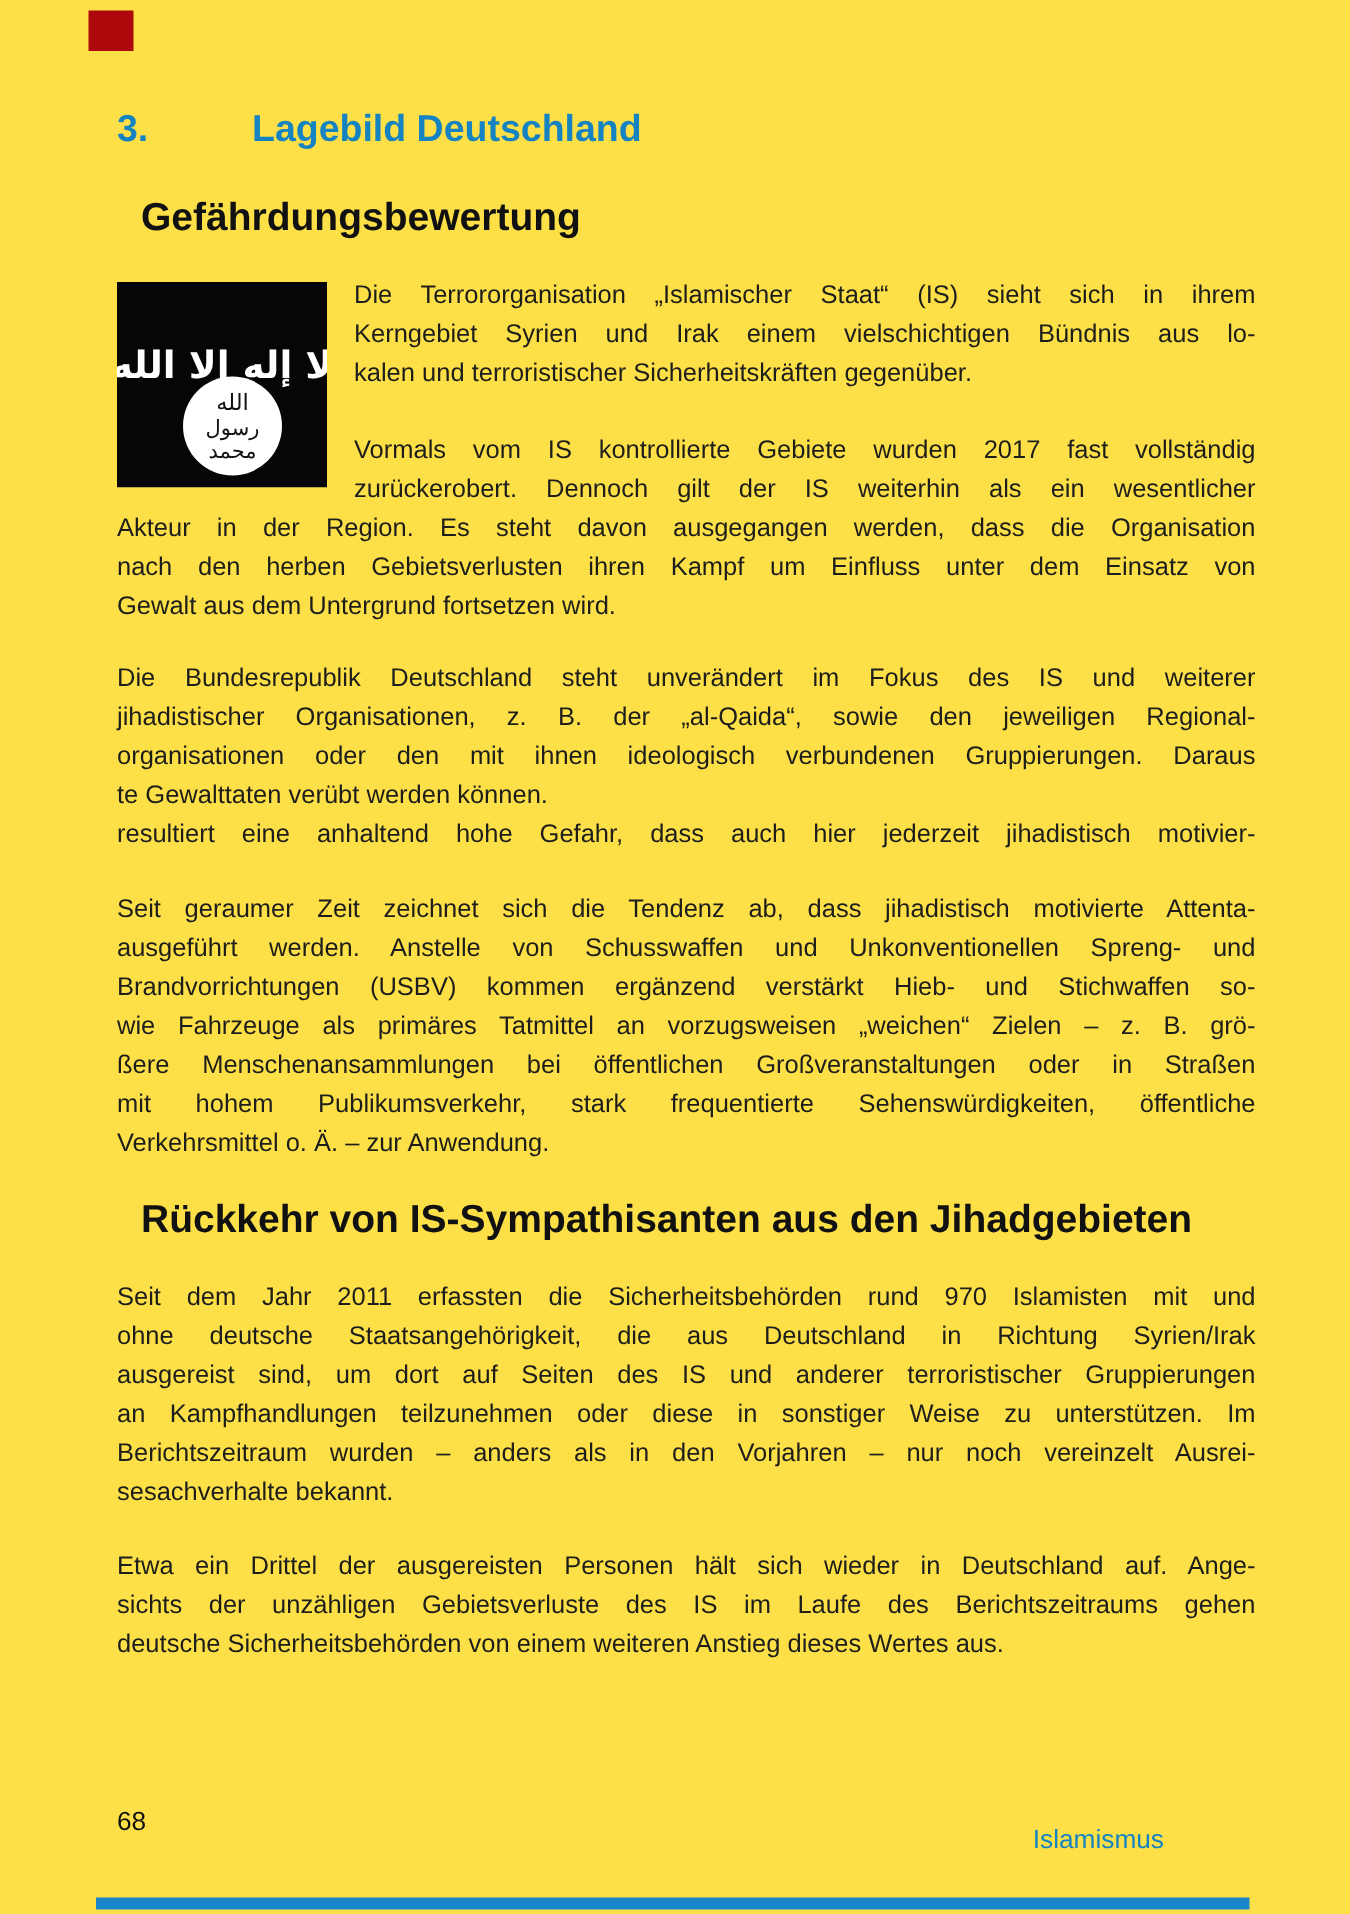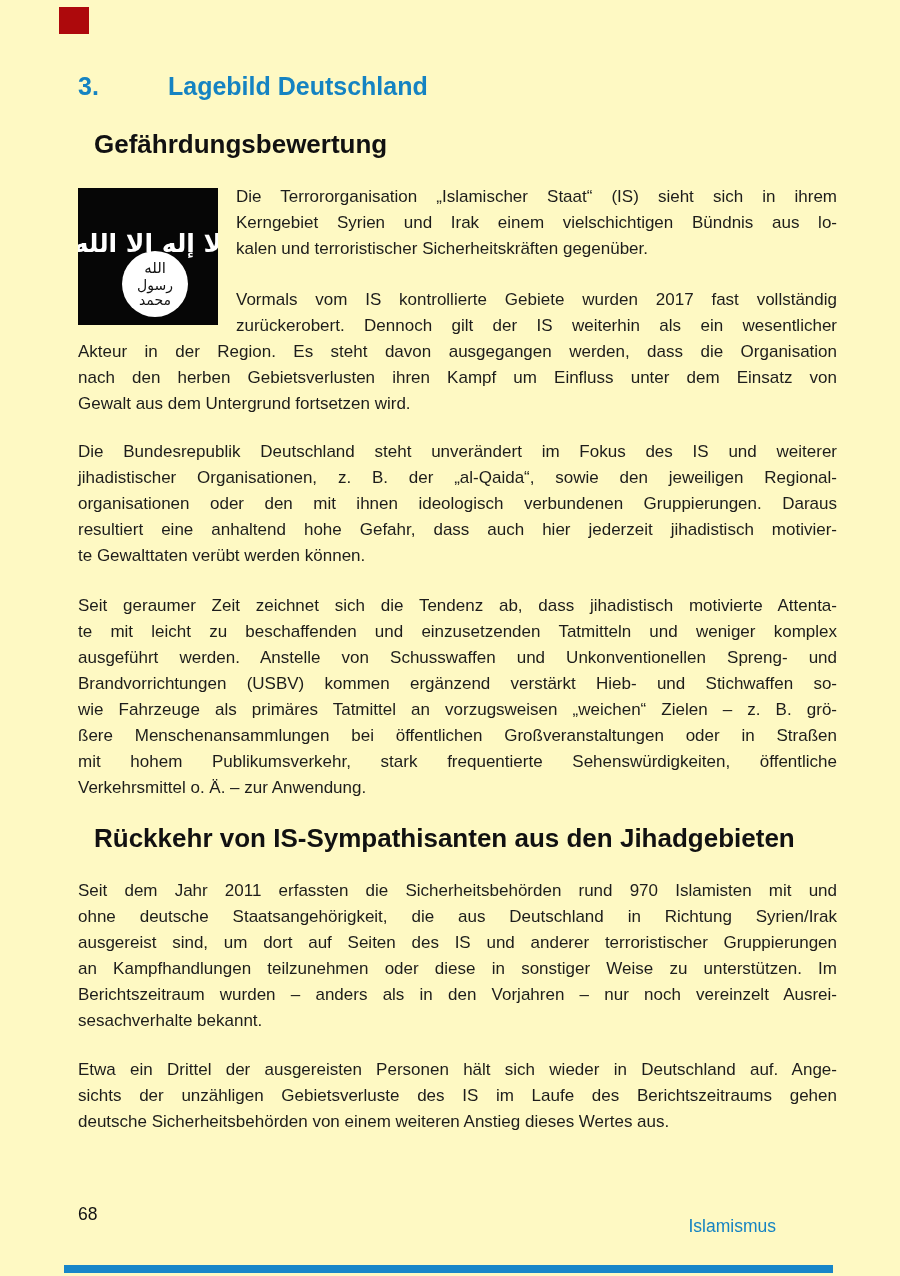--- a/index.html
+++ b/index.html
@@ -5,21 +5,21 @@
   :root{
     --accent:#1583c2;
     --marker-red:#ad090c;
     --bar-blue:#1886c9;
     --text:#1d1d1b;
   }
   html,body{margin:0;padding:0;background:#ffffff;}
   .page{
     position:relative;
     width:900px;height:1276px;
-    background:#fef9c3;
+    background:#fde047;
     font-family:"Liberation Sans",sans-serif;
     color:var(--text);
     overflow:hidden;
   }
   .corner-marker{
     position:absolute;left:59px;top:7px;width:30px;height:27px;
     background:var(--marker-red);
   }
   .content{padding:0 63px 0 78px;}
   .chapter-heading{
@@ -102,26 +102,25 @@
           <div class="line">Akteur in der Region. Es steht davon ausgegangen werden, dass die Organisation</div>
           <div class="line">nach den herben Gebietsverlusten ihren Kampf um Einfluss unter dem Einsatz von</div>
           <div class="line line-last">Gewalt aus dem Untergrund fortsetzen wird.</div>
         </div>
     </div>
 
     <div class="para p3 after-flag">
         <div class="line">Die Bundesrepublik Deutschland steht unverändert im Fokus des IS und weiterer</div>
         <div class="line">jihadistischer Organisationen, z. B. der „al-Qaida“, sowie den jeweiligen Regional-</div>
         <div class="line">organisationen oder den mit ihnen ideologisch verbundenen Gruppierungen. Daraus</div>
+        <div class="line line-last">te Gewalttaten verübt werden können.</div>
         <div class="line">resultiert eine anhaltend hohe Gefahr, dass auch hier jederzeit jihadistisch motivier-</div>
-        <div class="line line-last">te Gewalttaten verübt werden können.</div>
       </div>
     <div class="para p4">
         <div class="line">Seit geraumer Zeit zeichnet sich die Tendenz ab, dass jihadistisch motivierte Attenta-</div>
-        <div class="line">te mit leicht zu beschaffenden und einzusetzenden Tatmitteln und weniger komplex</div>
         <div class="line">ausgeführt werden. Anstelle von Schusswaffen und Unkonventionellen Spreng- und</div>
         <div class="line">Brandvorrichtungen (USBV) kommen ergänzend verstärkt Hieb- und Stichwaffen so-</div>
         <div class="line">wie Fahrzeuge als primäres Tatmittel an vorzugsweisen „weichen“ Zielen – z. B. grö-</div>
         <div class="line">ßere Menschenansammlungen bei öffentlichen Großveranstaltungen oder in Straßen</div>
         <div class="line">mit hohem Publikumsverkehr, stark frequentierte Sehenswürdigkeiten, öffentliche</div>
         <div class="line line-last">Verkehrsmittel o. Ä. – zur Anwendung.</div>
       </div>
 
     <h2 class="subheading sub-returnees">Rückkehr von IS-Sympathisanten aus den Jihadgebieten</h2>
 

